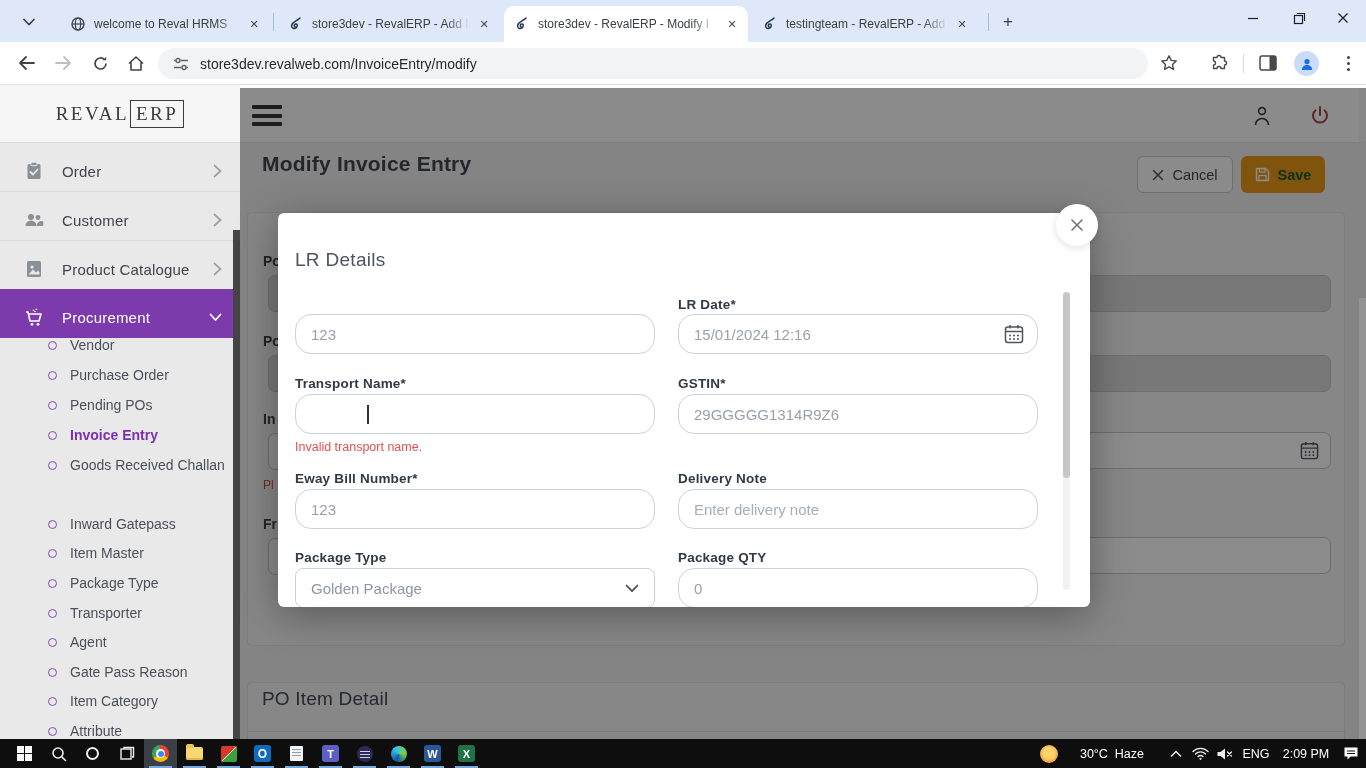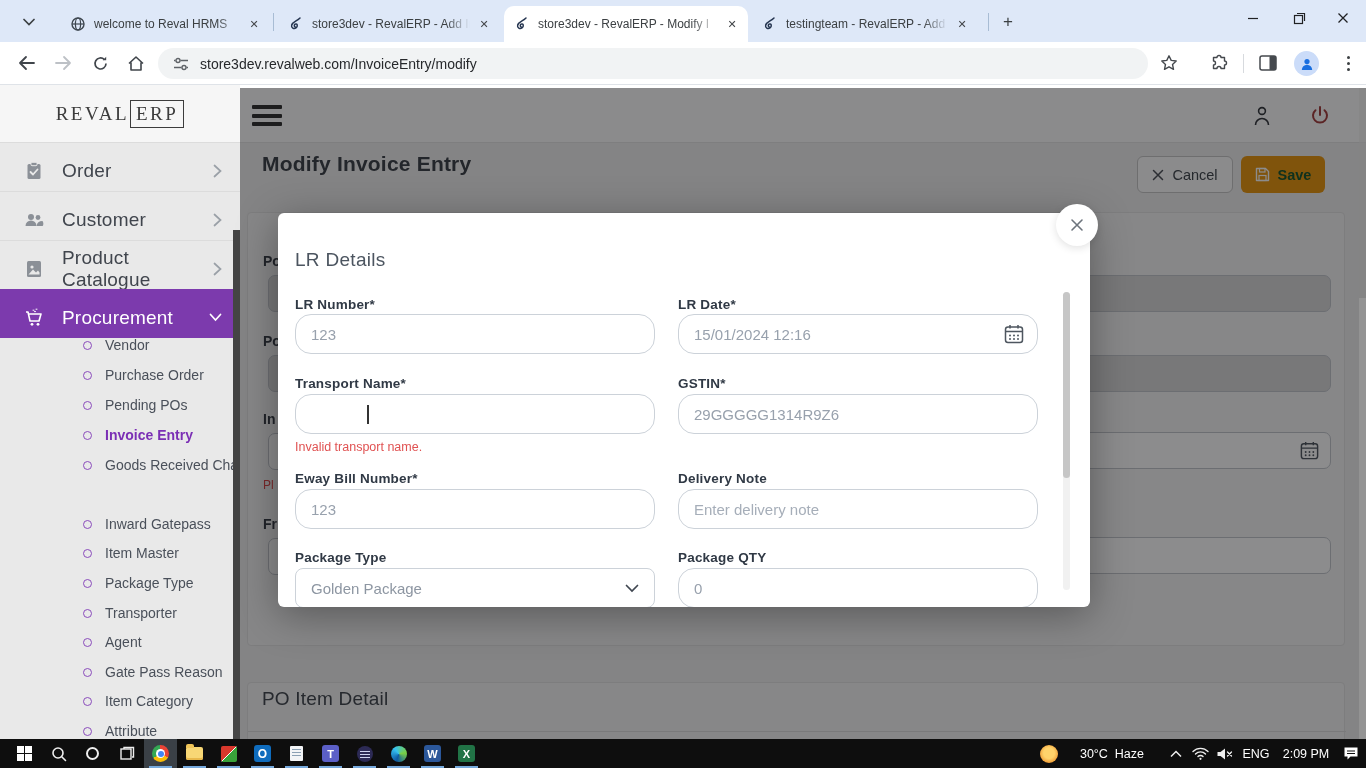--- a/index.html
+++ b/index.html
@@ -27,25 +27,25 @@
   .avatar { position:absolute; left:1294px; top:9px; width:25px; height:25px; border-radius:50%; background:#cbdcf9; display:flex; align-items:center; justify-content:center; }
   .vdiv { position:absolute; top:12px; width:1px; height:19px; background:#d7dade; }
   .kebab { position:absolute; left:1340px; top:9px; width:16px; height:25px; display:flex; flex-direction:column; align-items:center; justify-content:center; gap:3px; }
   .kebab i { width:3px; height:3px; border-radius:50%; background:#3c4043; }
 
   
   .sidebar { position:absolute; left:0; top:85px; width:240px; height:654px; background:#e9e9e9; }
   .logo { position:absolute; left:0; top:0; width:240px; height:57px; background:#f6f6f6; display:flex; align-items:center; justify-content:center; }
   .logotxt { font-family:"Liberation Serif", serif; font-size:19px; letter-spacing:2.5px; color:#3c3c3c; text-transform:uppercase; }
   .logobox { border:1.5px solid #3c3c3c; padding:2px 5px; margin-left:1px; }
-  .mitem { position:absolute; left:0; width:240px; height:49px; display:flex; align-items:center; padding:8px 18px 0 24px; border-top:1px solid #dcdcdc; color:#40454d; font-size:19px; }
+  .mitem { position:absolute; left:0; width:240px; height:49px; display:flex; align-items:center; padding:8px 18px 0 24px; border-top:1px solid #dcdcdc; color:#40454d; font-size:15px; }
   .mitem .mic { width:20px; height:20px; margin-right:18px; flex:none; }
   .mitem .mlabel { flex:1; letter-spacing:.2px; }
   .mitem.active { background:#7c3aad; color:#fff; border-top:none; }
-  .sub { position:absolute; left:0; width:241px; height:30px; display:flex; align-items:center; padding-left:48px; font-size:14px; color:#4a505a;margin-left:35px; }
+  .sub { position:absolute; left:0; width:241px; height:30px; display:flex; align-items:center; padding-left:48px; font-size:14px; color:#4a505a; }
   .sub .dot { width:9px; height:9px; border-radius:50%; border:1.6px solid #8a4bbc; margin-right:13px; flex:none; }
   .sub.active { color:#7b2fb5; font-weight:bold; }
   .sbscroll { position:absolute; left:233px; top:145px; width:7px; height:509px; background:#454545; }
 
   
   .main { position:absolute; left:240px; top:88px; width:1126px; height:651px; background:#f0f0f0; overflow:hidden; }
   .apphdr { position:absolute; left:0; top:0; width:1126px; height:55px; background:#fdfdfd; border-bottom:1px solid #e4e4e4; }
   .burger { position:absolute; left:12px; top:17px; width:30px; height:21px; display:flex; flex-direction:column; justify-content:space-between; }
   .burger i { height:4px; background:#2e2e2e; border-radius:1px; }
   .hdric { position:absolute; top:14px; width:28px; height:28px; display:flex; align-items:center; justify-content:center; }
@@ -435,21 +435,20 @@
 
   <div class="mclose">
     <svg width="14" height="14" viewBox="0 0 14 14">
         <path d="M2 2 12 12M12 2 2 12" stroke="#6d747d" stroke-width="1.6" stroke-linecap="round"></path>
       </svg>
   </div>
 
   <div class="modal">
     <div class="mtitle">LR Details</div>
 
-    <div class="fld" style="left:17px; top:82px;"><span class="flabel">LR Number*</span></div>
     <input class="finput" style="left: 17px; top: 101px;" value="123">
 
     <div class="fld" style="left:400px; top:82px;"><span class="flabel">LR Date*</span></div>
     <div style="position:absolute; left:400px; top:101px; width:360px;">
       <input class="finput" style="left: 0px; top: 0px; width: 360px;" value="15/01/2024 12:16">
       <svg class="calic" viewBox="0 0 22 22">
           <rect x="2.5" y="4" width="17" height="15.5" rx="2.5" fill="none" stroke="#4e565f" stroke-width="1.5"></rect>
           <path d="M2.5 8.5h17M7 2v3.5M15 2v3.5" stroke="#4e565f" stroke-width="1.5"></path>
           <circle cx="7" cy="12.5" r="1" fill="#4e565f"></circle>
           <circle cx="11" cy="12.5" r="1" fill="#4e565f"></circle>

